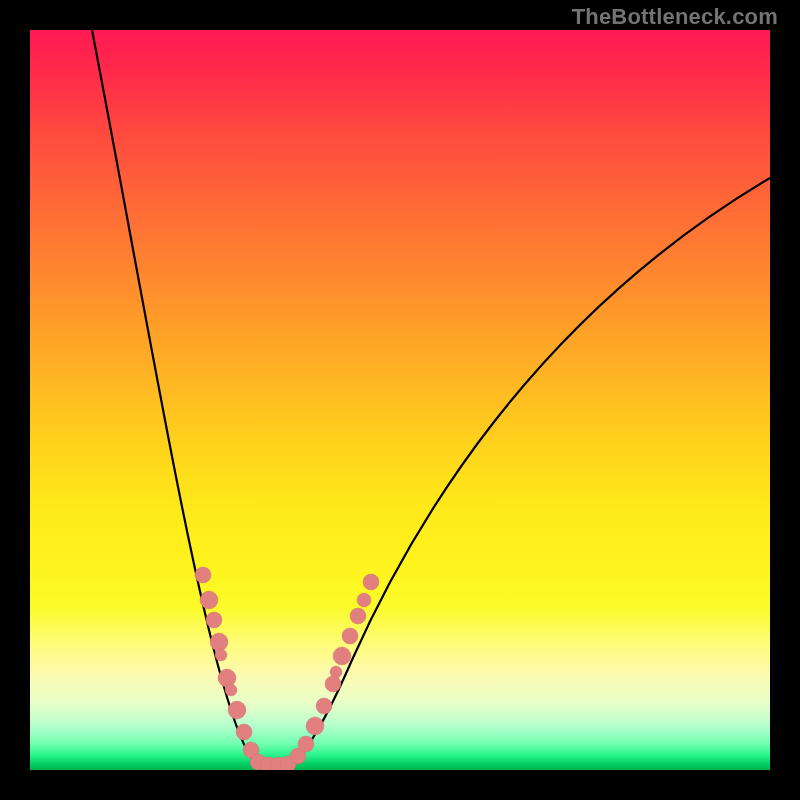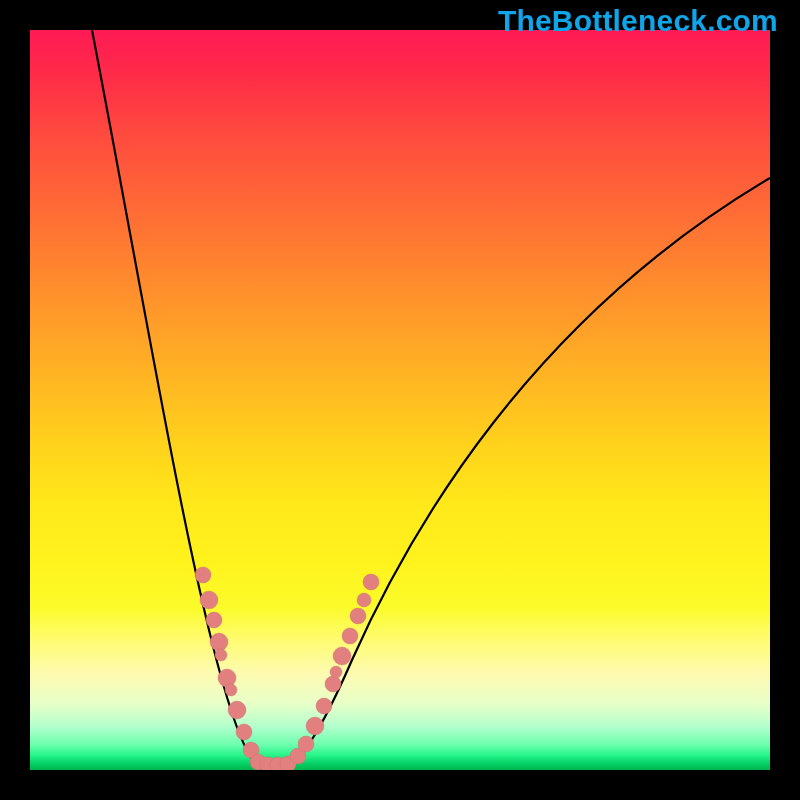--- a/index.html
+++ b/index.html
@@ -14,22 +14,22 @@
     width: 800px;
     height: 800px;
     background: #000;
     position: relative;
     box-sizing: border-box;
   }
   .watermark {
     position: absolute;
     top: 4px;
     right: 22px;
-    color: #0ea5e9;
-    font-size: 30px;
+    color: #737373;
+    font-size: 22px;
     font-weight: 600;
     letter-spacing: 0.2px;
     z-index: 5;
   }
   .plot-area {
     position: absolute;
     left: 30px;
     top: 30px;
     width: 740px;
     height: 740px;

